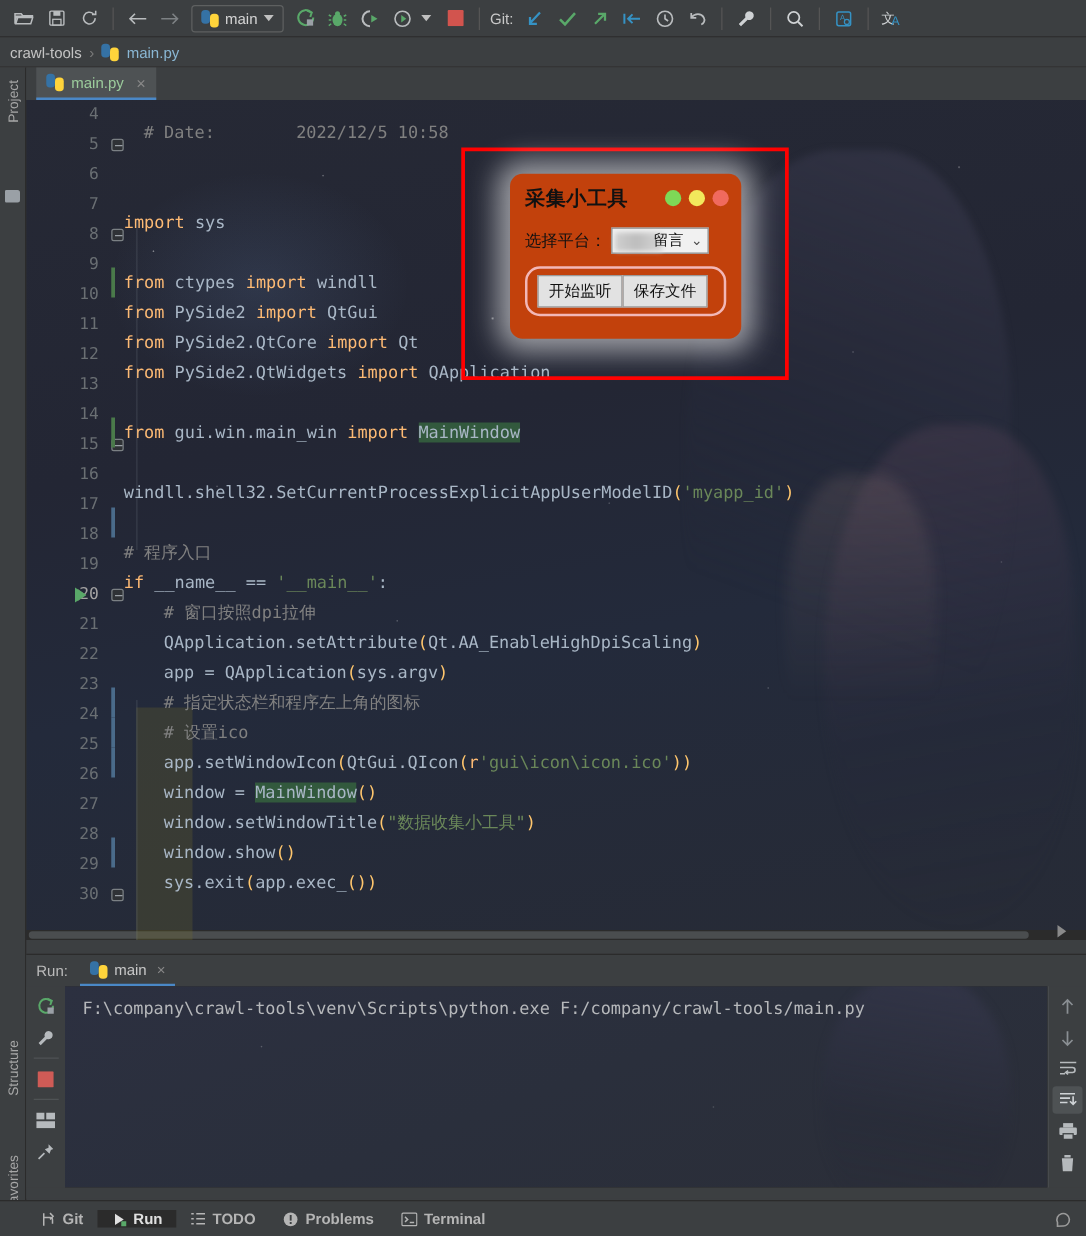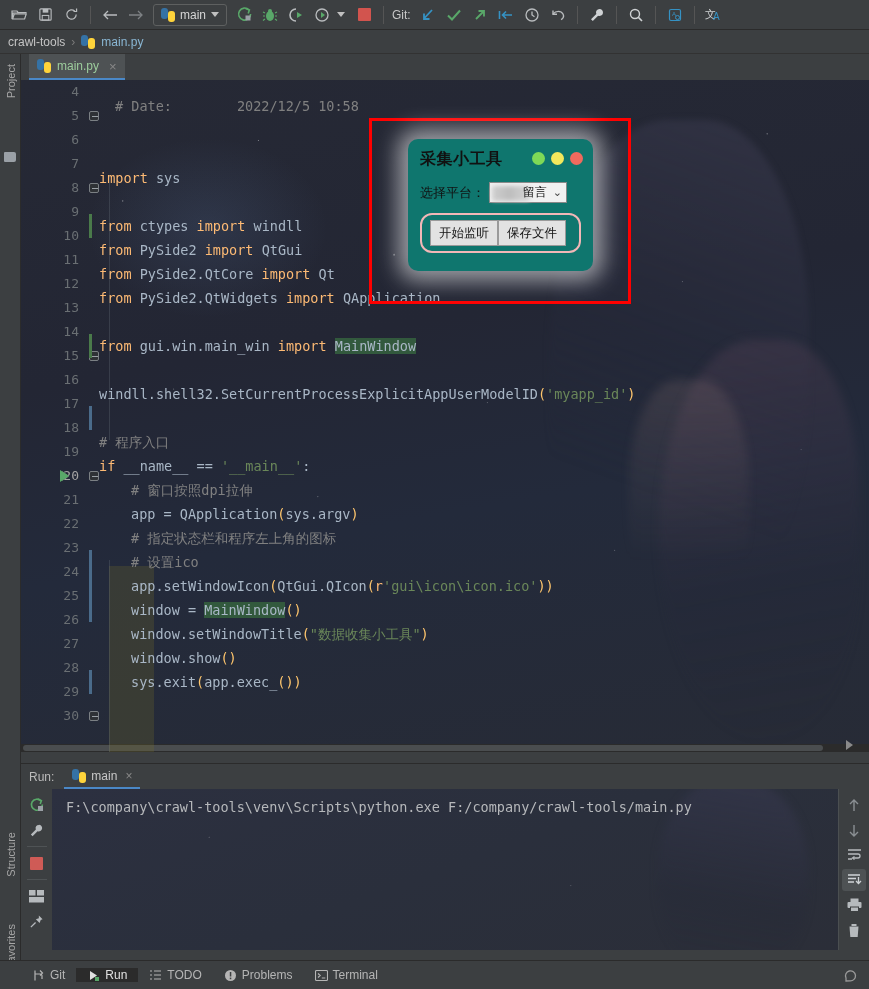--- a/index.html
+++ b/index.html
@@ -154,21 +154,21 @@
   #sel-block{ position:absolute; left:88px; top:486px; width:45px; height:216px;
      background:rgba(120,110,40,.25); z-index:1;}
 
   
   #redbox {
     position:absolute; left:369px; top:118px; width:262px; height:186px;
     border:3px solid #ff0000; z-index:40;
   }
   #qt-dialog {
     position:absolute; left:408px; top:139px; width:185px; height:132px;
-    background:#0f766e; border-radius:10px; z-index:41;
+    background:#c2410c; border-radius:10px; z-index:41;
     box-shadow:0 0 22px 10px rgba(255,255,255,.55);
     padding:10px 12px;
   }
   #qt-title { font-size:16px; font-weight:bold; color:#111; letter-spacing:.5px;
               font-family:"DejaVu Sans", sans-serif;}
   #qt-dots { position:absolute; right:10px; top:13px; display:flex; gap:6px; }
   .dot { width:13px; height:13px; border-radius:50%; }
   #qt-row { display:flex; align-items:center; margin-top:12px; gap:4px; }
   #qt-label { font-size:13px; color:#111; font-family:"DejaVu Sans", sans-serif;}
   #qt-combo {
@@ -227,21 +227,21 @@
       border-radius:45%; filter:blur(4px);}
   #console-text{ position:relative; z-index:2; white-space:pre;}
 
   
   #statusbar {
     position:absolute; left:0; bottom:0; width:869px; height:29px;
     background:#3c3f41; display:flex; align-items:center; gap:0;
     border-top:1px solid #2b2b2b; padding-left:21px;
   }
   .sb-item { display:flex; align-items:flex-end; gap:5px; height:14px; padding:0 11px;
-             color:#b5b5b5; font-size:12px;}
+             color:#b5b5b5; font-size:12px;font-weight:bold;}
   .sb-item.active{ background:#2b2b2b; color:#e0e0e0;}
   #sb-right{ position:absolute; right:10px; top:0; height:29px; display:flex; align-items:center;}
 
   
   svg { display:block; }
 </style>
 </head>
 <body>
 
 <div id="toolbar">
@@ -450,20 +450,21 @@
       <span class="chg-bar chg-green" style="top: 240px;"></span>
       <div class="cline" style="padding-left: 10px;">&nbsp;</div>
       <div class="cline" style="padding-left: 10px;"><span class="k">from</span> <span class="n">gui.win.main_win</span> <span class="k">import</span> <span class="hl n">MainWindow</span></div>
       <div class="cline" style="padding-left: 10px;">&nbsp;</div>
       <span class="chg-bar chg-blue" style="top: 312px;"></span>
       <div class="cline" style="padding-left: 10px;"><span class="n">windll.shell32.SetCurrentProcessExplicitAppUserModelID</span><span class="f">(</span><span class="s">'myapp_id'</span><span class="f">)</span></div>
       <div class="cline" style="padding-left: 10px;">&nbsp;</div>
       <div class="cline" style="padding-left: 10px;"><span class="cm"># 程序入口</span></div>
       <div class="cline" style="padding-left: 10px;"><span class="k">if</span> <span class="n">__name__</span> <span class="n">==</span> <span class="s">'__main__'</span><span class="n">:</span></div>
       <div class="cline" style="padding-left: 42px;"><span class="cm"># 窗口按照dpi拉伸</span></div>
+      <div class="cline" style="padding-left: 42px;"><span class="n">QApplication.setAttribute</span><span class="f">(</span><span class="n">Qt.AA_EnableHighDpiScaling</span><span class="f">)</span></div>
       <span class="chg-bar chg-blue" style="top: 456px;"></span>
       <div class="cline" style="padding-left: 42px;"><span class="n">app = QApplication</span><span class="f">(</span><span class="n">sys.argv</span><span class="f">)</span></div>
       <span class="chg-bar chg-blue" style="top: 480px;"></span>
       <div class="cline" style="padding-left: 42px;"><span class="cm"># 指定状态栏和程序左上角的图标</span></div>
       <span class="chg-bar chg-blue" style="top: 504px;"></span>
       <div class="cline" style="padding-left: 42px;"><span class="cm"># 设置ico</span></div>
       <div class="cline" style="padding-left: 42px;"><span class="n">app.setWindowIcon</span><span class="f">(</span><span class="n">QtGui.QIcon</span><span class="f">(</span><span class="k">r</span><span class="s">'gui\icon\icon.ico'</span><span class="f">))</span></div>
       <div class="cline" style="padding-left: 42px;"><span class="n">window = </span><span class="hl n">MainWindow</span><span class="f">()</span></div>
       <span class="chg-bar chg-blue" style="top: 576px;"></span>
       <div class="cline" style="padding-left: 42px;"><span class="n">window.setWindowTitle</span><span class="f">(</span><span class="s">"数据收集小工具"</span><span class="f">)</span></div>

